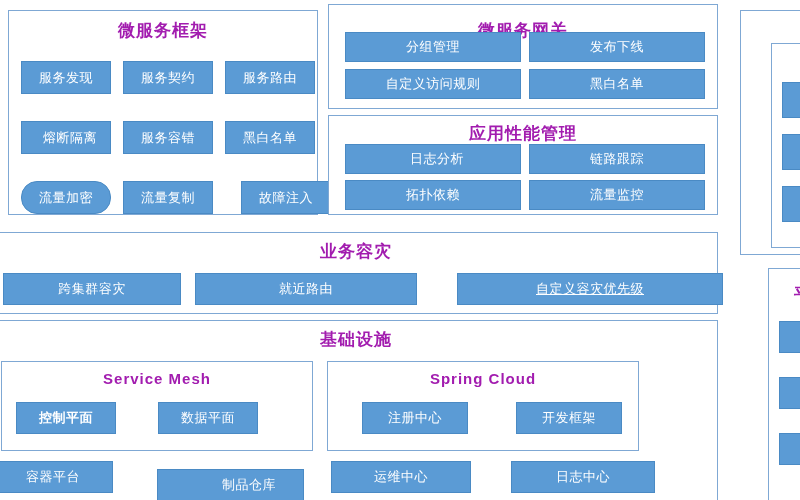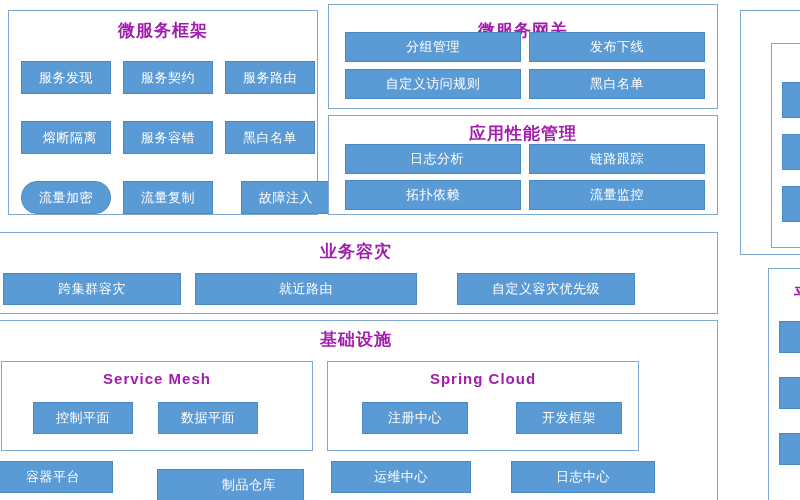--- a/index.html
+++ b/index.html
@@ -86,29 +86,29 @@
     <div class="chip" style="left:16px; top:28px; width:176px; height:30px;padding-left:8px;">日志分析</div>
     <div class="chip" style="left:200px; top:28px; width:176px; height:30px;">链路跟踪</div>
     <div class="chip" style="left:16px; top:64px; width:176px; height:30px;">拓扑依赖</div>
     <div class="chip" style="left:200px; top:64px; width:176px; height:30px;">流量监控</div>
   </div>
 
   <div class="panel" style="left:-6px; top:232px; width:724px; height:82px;">
     <div class="panel-title" style="margin-top:7px;">业务容灾</div>
     <div class="chip" style="left:8px; top:40px; width:178px; height:32px;">跨集群容灾</div>
     <div class="chip" style="left:200px; top:40px; width:222px; height:32px;">就近路由</div>
-    <div class="chip" style="left:462px; top:40px; width:178px; height:32px;">自定义容灾优先级</div>
+    <div class="chip" style="left:462px; top:40px; width:266px; height:32px;text-decoration:underline;">自定义容灾优先级</div>
   </div>
 
   <div class="panel" style="left:-6px; top:320px; width:724px; height:186px;">
     <div class="panel-title" style="margin-top:7px;">基础设施</div>
 
     <div class="subpanel" style="left:6px; top:40px; width:312px; height:90px;">
       <div class="panel-title small" style="margin-top:8px;">Service Mesh</div>
-      <div class="chip" style="left:31px; top:40px; width:100px; height:32px;">控制平面</div>
+      <div class="chip" style="left:14px; top:40px; width:100px; height:32px;font-weight:bold;">控制平面</div>
       <div class="chip" style="left:156px; top:40px; width:100px; height:32px;">数据平面</div>
     </div>
 
     <div class="subpanel" style="left:332px; top:40px; width:312px; height:90px;">
       <div class="panel-title small" style="margin-top:8px;">Spring Cloud</div>
       <div class="chip" style="left:34px; top:40px; width:106px; height:32px;">注册中心</div>
       <div class="chip" style="left:188px; top:40px; width:106px; height:32px;">开发框架</div>
     </div>
 
     <div class="chip" style="left:-2px; top:140px; width:120px; height:32px;">容器平台</div>

